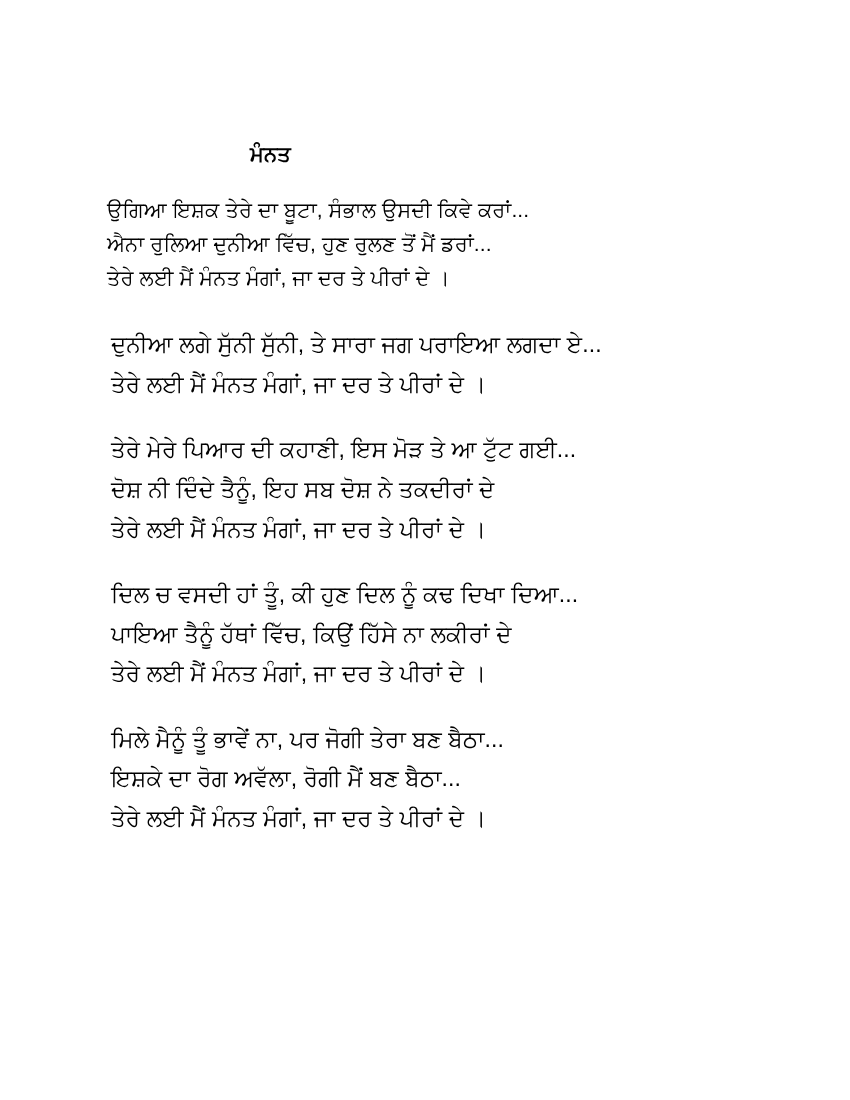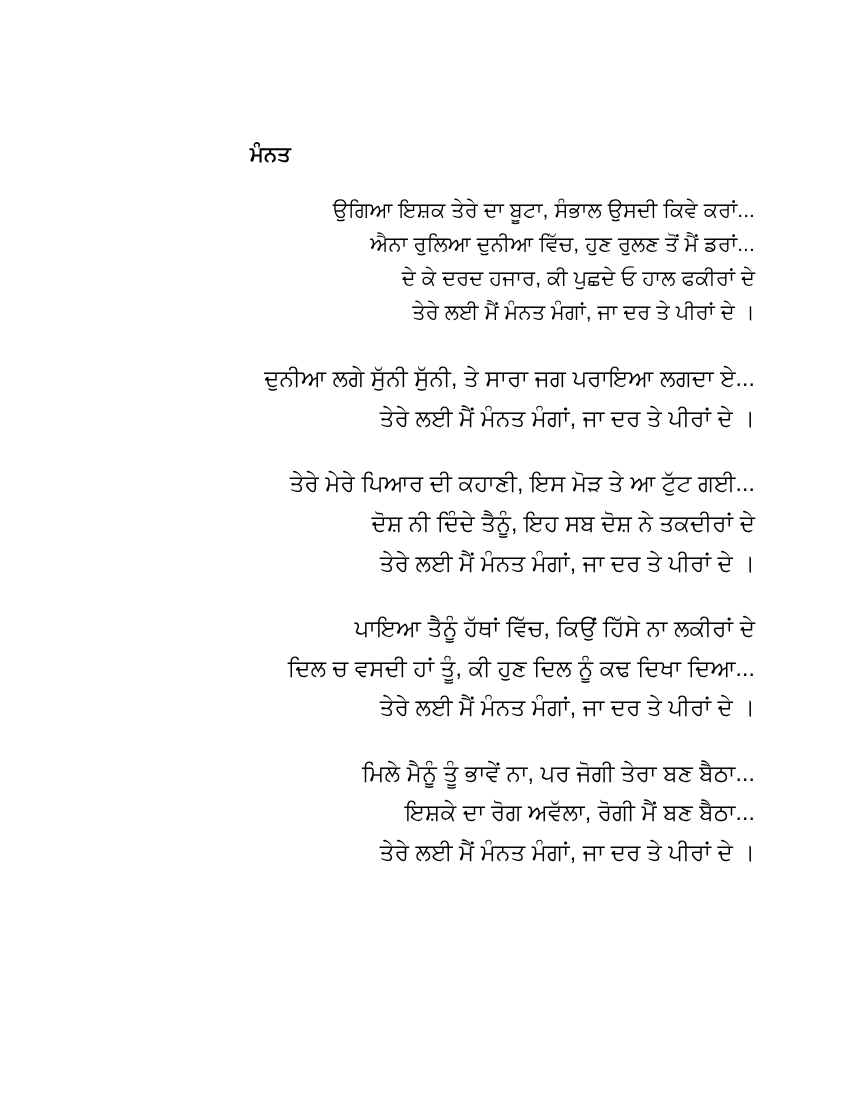--- a/index.html
+++ b/index.html
@@ -25,22 +25,21 @@
   .poem-title {
     font-size: 21px;
     font-weight: 600;
     color: #000000;
     margin: 0 0 26px 0;
     padding-left: 155px;
     line-height: 1.3;
     letter-spacing: 0.2px;
   }
   .stanza {
-    margin: 0 0 26px 4px;
-    text-align: right;
+    margin: 0 0 26px 12px;
   }
   .stanza.first {
     font-size: 21px;
     line-height: 1.62;
     letter-spacing: 0.1px;
     margin-bottom: 30px;
   }
   .stanza.body {
     font-size: 23px;
     line-height: 1.72;
@@ -55,38 +54,37 @@
 </head>
 <body>
 
 <div class="page">
 
   <h1 class="poem-title">ਮੰਨਤ</h1>
 
   <div class="stanza first">
     <div class="line">ਉਗਿਆ ਇਸ਼ਕ ਤੇਰੇ ਦਾ ਬੂਟਾ, ਸੰਭਾਲ ਉਸਦੀ ਕਿਵੇ ਕਰਾਂ...</div>
     <div class="line">ਐਨਾ ਰੁਲਿਆ ਦੁਨੀਆ ਵਿੱਚ, ਹੁਣ ਰੁਲਣ ਤੋਂ ਮੈਂ ਡਰਾਂ...</div>
-    <div class="line">ਦੇ ਕੇ ਦਰਦ ਹਜਾਰ, ਕੀ ਪੁਛਦੇ ਓ ਹਾਲ ਫਕੀਰਾਂ ਦੇ</div>
     <div class="line">ਤੇਰੇ ਲਈ ਮੈਂ ਮੰਨਤ ਮੰਗਾਂ, ਜਾ ਦਰ ਤੇ ਪੀਰਾਂ ਦੇ ।</div>
   </div>
 
   <div class="stanza body">
     <div class="line">ਦੁਨੀਆ ਲਗੇ ਸੁੱਨੀ ਸੁੱਨੀ, ਤੇ ਸਾਰਾ ਜਗ ਪਰਾਇਆ ਲਗਦਾ ਏ...</div>
     <div class="line">ਤੇਰੇ ਲਈ ਮੈਂ ਮੰਨਤ ਮੰਗਾਂ, ਜਾ ਦਰ ਤੇ ਪੀਰਾਂ ਦੇ ।</div>
   </div>
 
   <div class="stanza body">
     <div class="line">ਤੇਰੇ ਮੇਰੇ ਪਿਆਰ ਦੀ ਕਹਾਣੀ, ਇਸ ਮੋੜ ਤੇ ਆ ਟੁੱਟ ਗਈ...</div>
     <div class="line">ਦੋਸ਼ ਨੀ ਦਿੰਦੇ ਤੈਨੂੰ, ਇਹ ਸਬ ਦੋਸ਼ ਨੇ ਤਕਦੀਰਾਂ ਦੇ</div>
     <div class="line">ਤੇਰੇ ਲਈ ਮੈਂ ਮੰਨਤ ਮੰਗਾਂ, ਜਾ ਦਰ ਤੇ ਪੀਰਾਂ ਦੇ ।</div>
   </div>
 
   <div class="stanza body">
+    <div class="line">ਦਿਲ ਚ ਵਸਦੀ ਹਾਂ ਤੂੰ, ਕੀ ਹੁਣ ਦਿਲ ਨੂੰ ਕਢ ਦਿਖਾ ਦਿਆ...</div>
     <div class="line">ਪਾਇਆ ਤੈਨੂੰ ਹੱਥਾਂ ਵਿੱਚ, ਕਿਉਂ ਹਿੱਸੇ ਨਾ ਲਕੀਰਾਂ ਦੇ</div>
-    <div class="line">ਦਿਲ ਚ ਵਸਦੀ ਹਾਂ ਤੂੰ, ਕੀ ਹੁਣ ਦਿਲ ਨੂੰ ਕਢ ਦਿਖਾ ਦਿਆ...</div>
     <div class="line">ਤੇਰੇ ਲਈ ਮੈਂ ਮੰਨਤ ਮੰਗਾਂ, ਜਾ ਦਰ ਤੇ ਪੀਰਾਂ ਦੇ ।</div>
   </div>
 
   <div class="stanza body">
     <div class="line">ਮਿਲੇ ਮੈਨੂੰ ਤੂੰ ਭਾਵੇਂ ਨਾ, ਪਰ ਜੋਗੀ ਤੇਰਾ ਬਣ ਬੈਠਾ...</div>
     <div class="line">ਇਸ਼ਕੇ ਦਾ ਰੋਗ ਅਵੱਲਾ, ਰੋਗੀ ਮੈਂ ਬਣ ਬੈਠਾ...</div>
     <div class="line">ਤੇਰੇ ਲਈ ਮੈਂ ਮੰਨਤ ਮੰਗਾਂ, ਜਾ ਦਰ ਤੇ ਪੀਰਾਂ ਦੇ ।</div>
   </div>
 
 </div>

